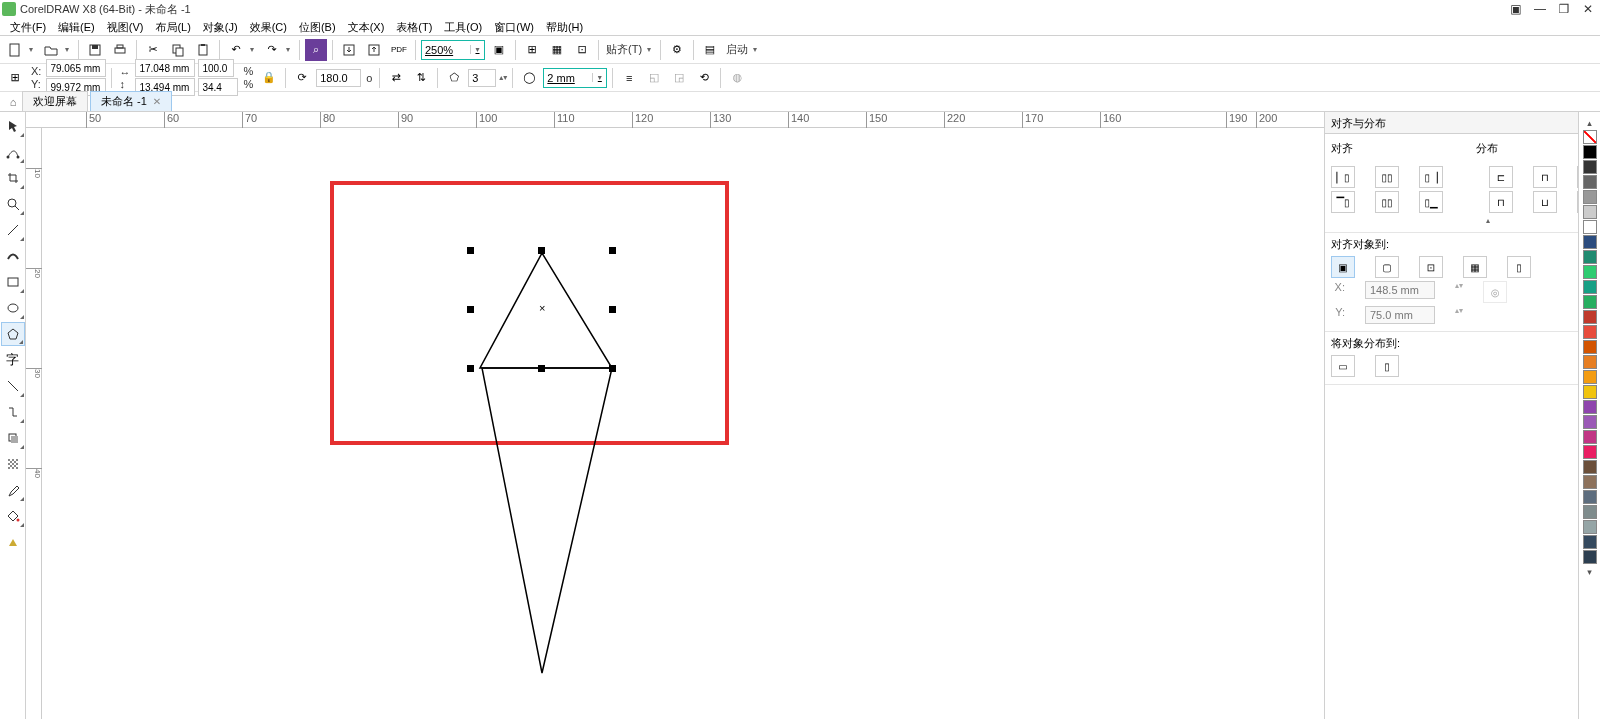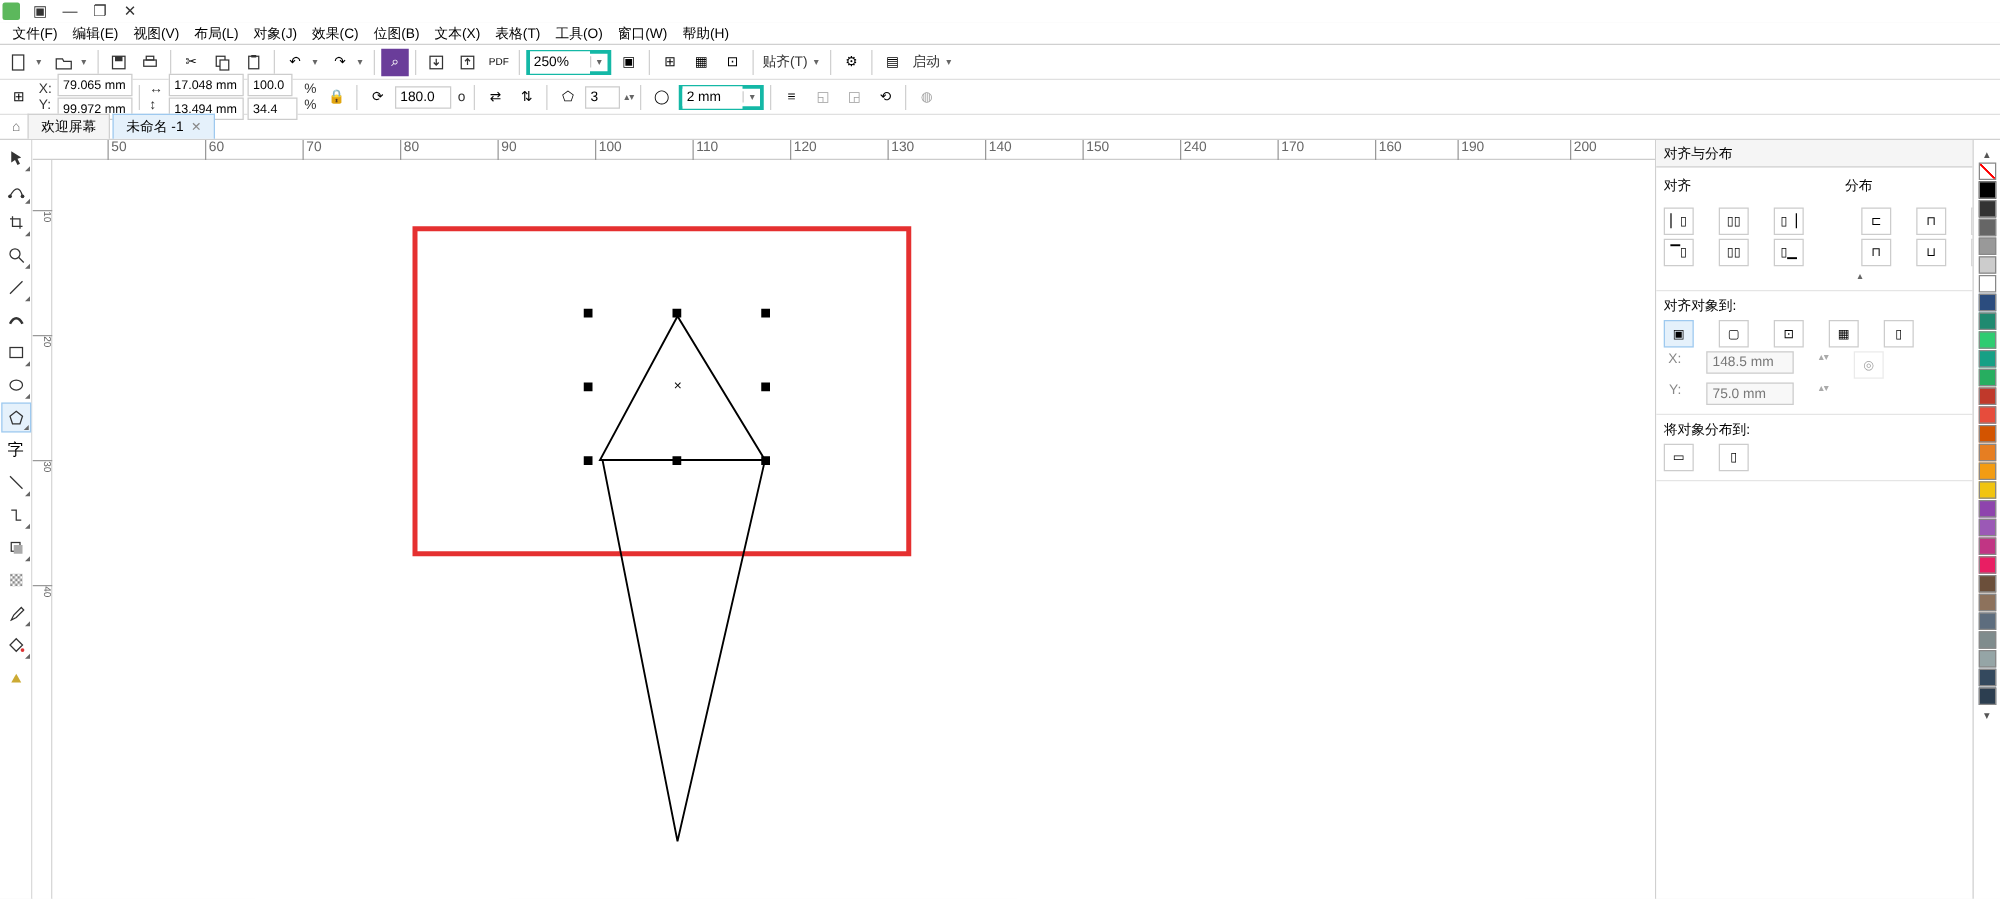--- a/index.html
+++ b/index.html
@@ -14,21 +14,21 @@
 
 .menubar { height: 18px; background: #fff; border-bottom: 1px solid #d0d0d0; display: flex; align-items: center; padding-left: 4px; }
 .menubar .mitem { padding: 0 6px; line-height: 18px; }
 
 
 .toolbar { height: 28px; background: #fff; border-bottom: 1px solid #e0e0e0; display: flex; align-items: center; padding: 0 4px; gap: 3px; }
 .toolbar .tbtn { width: 22px; height: 22px; display: inline-flex; align-items: center; justify-content: center; border: 1px solid transparent; position: relative; }
 .toolbar .dd { width: 8px; font-size: 8px; color: #666; }
 .toolbar .sep { width: 1px; height: 20px; background: #d0d0d0; margin: 0 2px; }
 .toolbar input[type=text] { height: 18px; border: 1px solid #ccc; padding: 0 3px; background: #fff; }
-.toolbar .combo { display: inline-flex; align-items: center; border: 3px solid #14b8a6; background: #fff; height: 20px; }
+.toolbar .combo { display: inline-flex; align-items: center; border: 1px solid #14b8a6; background: #fff; height: 20px; text-decoration: underline; }
 .toolbar .combo input { border: none; height: 18px; }
 .toolbar .combo .dd { width: 14px; text-align: center; border-left: 1px solid #ccc; }
 .toolbar .lbl { font-size: 11px; padding: 0 2px; color: #333; }
 
 
 .pbx { display:flex; flex-direction:column; gap:1px; }
 .pbx input { width:60px; height:14px; font-size:10px; }
 .pbx-lbl { display:flex; flex-direction:column; justify-content:space-around; height:26px; font-size:10px; color:#333; padding:0 2px;}
 
 
@@ -72,20 +72,21 @@
 .color-strip .arrow { font-size:9px; color:#555; margin:2px 0;}
 
 
 svg { display:block; }
 </style>
 </head>
 <body>
 
 <div class="titlebar">
   <div class="logo"></div>
+  <div class="title">CorelDRAW X8 (64-Bit) - 未命名 -1</div>
   <div class="wbtn">▣</div>
   <div class="wbtn">—</div>
   <div class="wbtn">❐</div>
   <div class="wbtn">✕</div>
 </div>
 
 <div class="menubar">
   <span class="mitem">文件(F)</span>
   <span class="mitem">编辑(E)</span>
   <span class="mitem">视图(V)</span>
@@ -358,24 +359,24 @@
       <span class="tick" style="left:138px">60</span>
       <span class="tick" style="left:216px">70</span>
       <span class="tick" style="left:294px">80</span>
       <span class="tick" style="left:372px">90</span>
       <span class="tick" style="left:450px">100</span>
       <span class="tick" style="left:528px">110</span>
       <span class="tick" style="left:606px">120</span>
       <span class="tick" style="left:684px">130</span>
       <span class="tick" style="left:762px">140</span>
       <span class="tick" style="left:840px">150</span>
-      <span class="tick" style="left:918px">240</span>
+      <span class="tick" style="left:918px">220</span>
       <span class="tick" style="left:996px">170</span>
       <span class="tick" style="left:1074px">160</span>
-      <span class="tick" style="left:1140px">190</span>
+      <span class="tick" style="left:1200px">190</span>
       <span class="tick" style="left:1230px">200</span>
     </div>
     <div class="ruler-v">
       <span class="tick" style="top:40px">10</span>
       <span class="tick" style="top:140px">20</span>
       <span class="tick" style="top:240px">30</span>
       <span class="tick" style="top:340px">40</span>
     </div>
     <div class="canvas">
       <svg width="100%" height="100%" style="position:absolute;left:0;top:0;">

